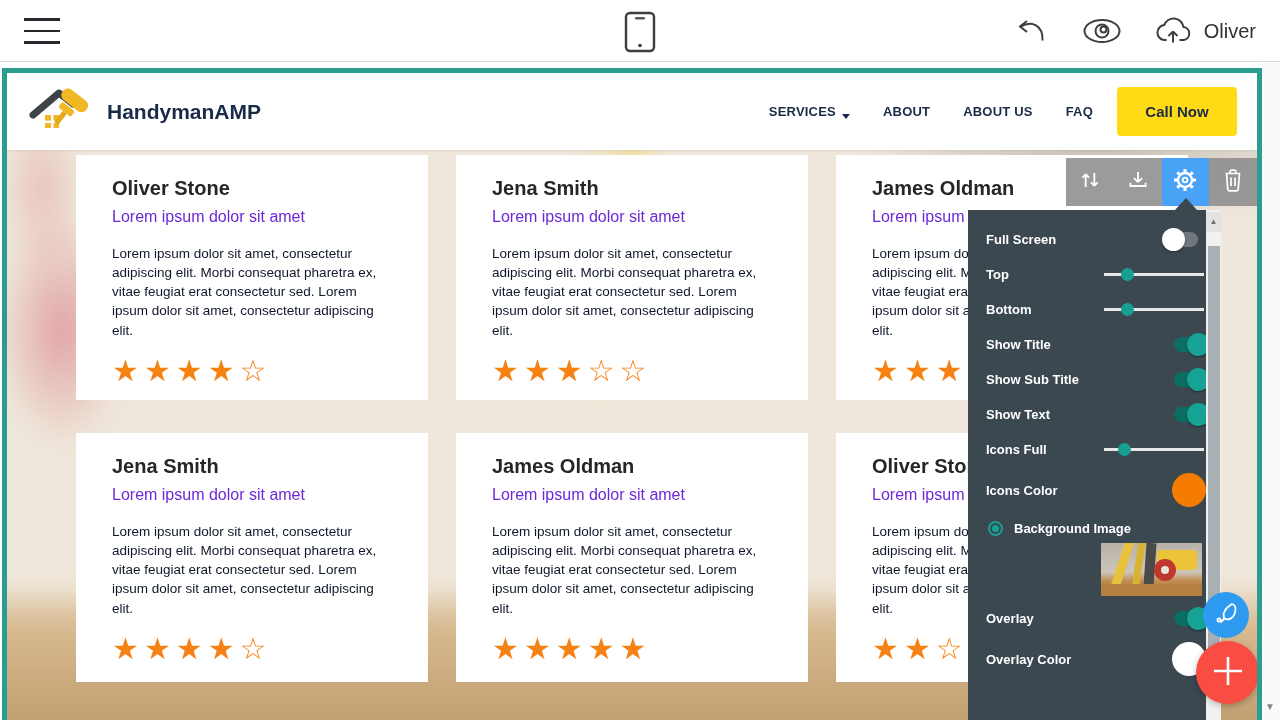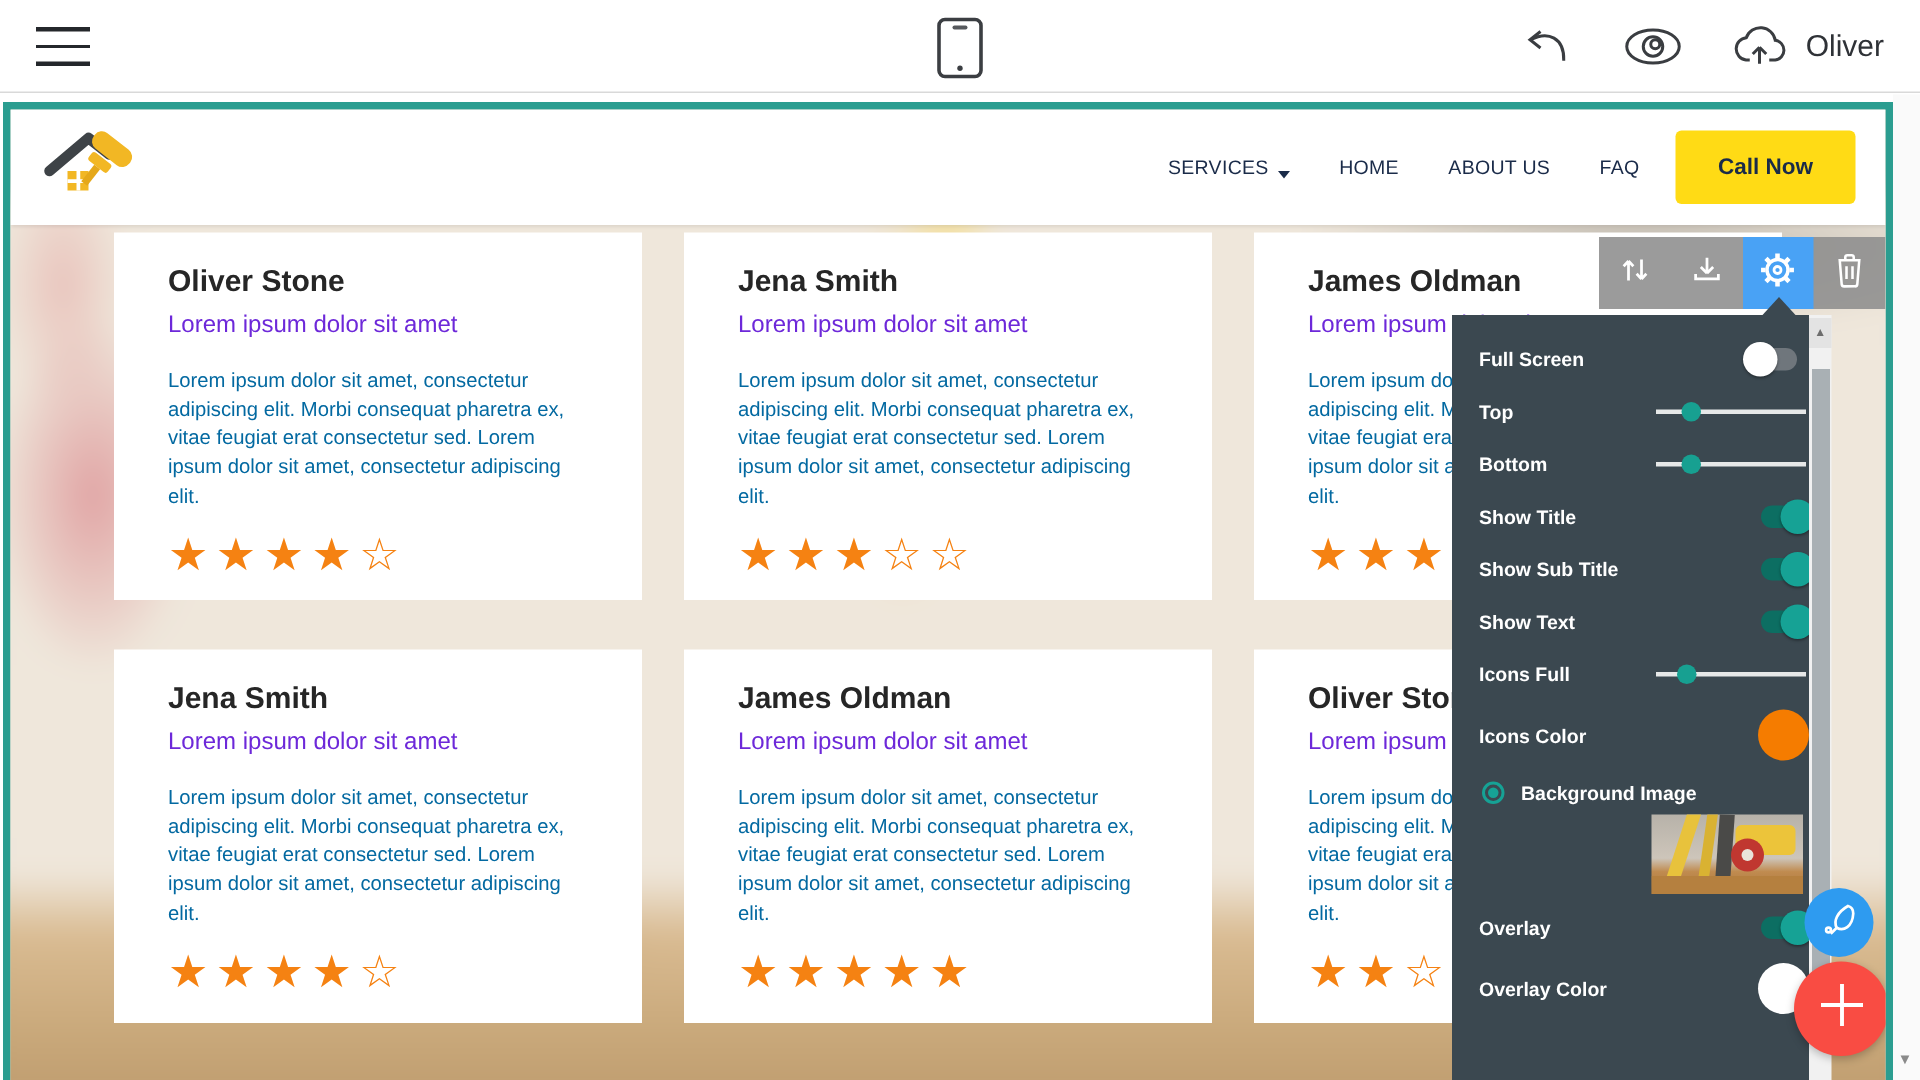--- a/index.html
+++ b/index.html
@@ -22,21 +22,21 @@
   #right-strip { position:absolute; left:1262px; top:63px; width:18px; height:657px; background:#fafafa; z-index:60; }
   #right-strip .dn { position:absolute; left:3px; bottom:8px; font-size:10px; color:#8a8a8a; }
 
   
   #site-header { position:absolute; left:0; top:0; width:1250px; height:77px; background:#fff;
                  display:flex; align-items:center; padding:0 20px 0 22px; z-index:10;
                  box-shadow:0 1px 2px rgba(0,0,0,.08); }
   #brand { display:flex; align-items:center; gap:12px; }
   #brand-name { font-size:21px; font-weight:bold; color:#1a2b49; }
   #nav { margin-left:auto; display:flex; align-items:center; gap:33px; }
-  .nav-item { font-size:13px; font-weight:normal; color:#1a2b49; letter-spacing:.2px; cursor:pointer;
+  .nav-item { font-size:13px; font-weight:bold; color:#1a2b49; letter-spacing:.2px; cursor:pointer;
               display:flex; align-items:flex-end; gap:6px; }
   .nav-caret { width:0; height:0; border-left:4.5px solid transparent; border-right:4.5px solid transparent;
                border-top:5px solid #1a2b49; }
   #cta-btn { margin-left:24px; width:120px; height:49px; border:none; border-radius:4px;
              background:#ffdb15; color:#1a2b49; font-size:15px; font-weight:bold; cursor:pointer;
              font-family:"Liberation Sans", sans-serif; }
 
   
   #content { position:absolute; left:0; top:77px; width:1250px; height:570px; }
   #bg-photo { position:absolute; left:-20px; top:-20px; width:1290px; height:610px; filter:blur(9px);
@@ -53,21 +53,21 @@
       linear-gradient(#efe7db,#efe7db);
   }
 
   
   .card { position:absolute; width:352px; background:#fff; padding:22px 36px 0 36px; z-index:5; }
   .card.r0 { top:5px;  height:245px; }
   .card.r1 { top:283px; height:249px; }
   .card.c0 { left:69px; } .card.c1 { left:449px; } .card.c2 { left:829px; }
   .card h3 { font-size:20px; font-weight:bold; color:#262626; margin-bottom:8px; }
   .card .sub { font-size:16px; color:#6d28d9; margin-bottom:18px; }
-  .card .body { font-size:13.5px; color:#0369a1; line-height:1.42; margin-bottom:16px; }
+  .card .body { font-size:13.5px; color:#0f172a; line-height:1.42; margin-bottom:16px; }
   .stars { font-size:30px; color:#f58212; letter-spacing:5px; line-height:1; }
 
   
   #block-toolbar { position:absolute; left:1059px; top:8px; width:191px; height:48px; display:flex;
                    background:rgba(141,141,141,.88); z-index:20; }
   .bt-btn { width:47.75px; height:48px; display:flex; align-items:center; justify-content:center; cursor:pointer; }
   .bt-btn.active { background:#49a2f5; }
 
   
   #panel { position:absolute; left:961px; top:60px; width:238px; height:510px; background:#3b4850;
@@ -176,24 +176,25 @@
           <rect x="16" y="34" width="14" height="13" fill="#f2b724"></rect>
           <rect x="22" y="34" width="2.5" height="13" fill="#fff"></rect>
           <rect x="16" y="39.5" width="14" height="2.5" fill="#fff"></rect>
           <g transform="rotate(38 44 20)">
             <rect x="30" y="12" width="30" height="13" rx="6" fill="#f2b724"></rect>
             <rect x="36" y="27" width="16" height="7" rx="2" fill="#f2b724"></rect>
             <rect x="42" y="34" width="5" height="14" fill="#e5a81a"></rect>
           </g>
         </svg>
       </span>
+      <span id="brand-name">HandymanAMP</span>
     </div>
     <nav id="nav">
         <span class="nav-item">SERVICES<span class="nav-caret"></span></span>
-        <span class="nav-item">HOME</span>
+        <span class="nav-item">ABOUT</span>
         <span class="nav-item">ABOUT US</span>
         <span class="nav-item">FAQ</span>
       </nav>
     <button id="cta-btn">Call Now</button>
   </div>
 
   <div id="content">
     <div id="bg-photo"></div>
     <div id="cards">
         <article class="card r0 c0">

